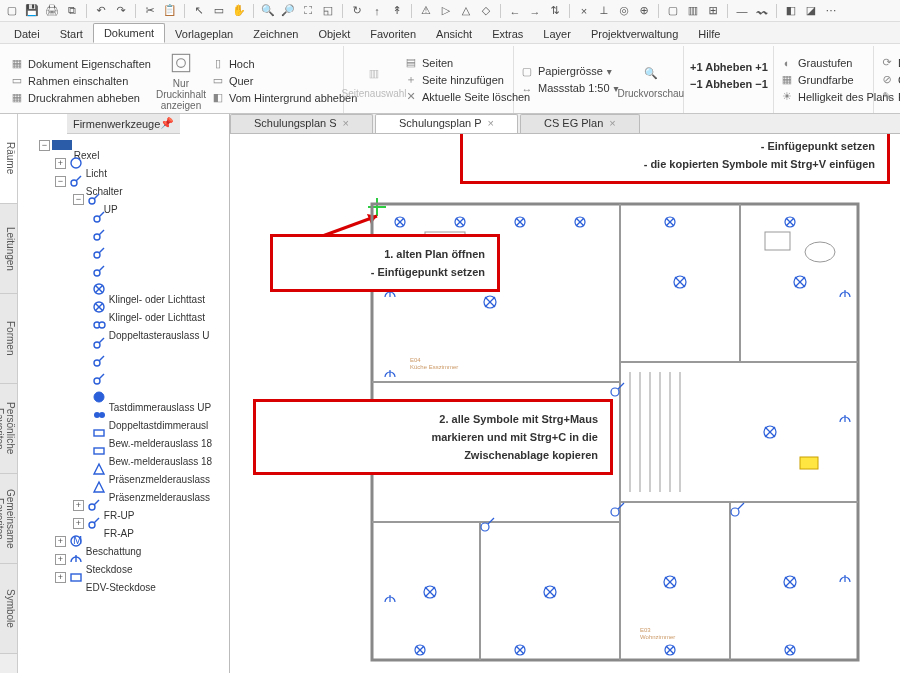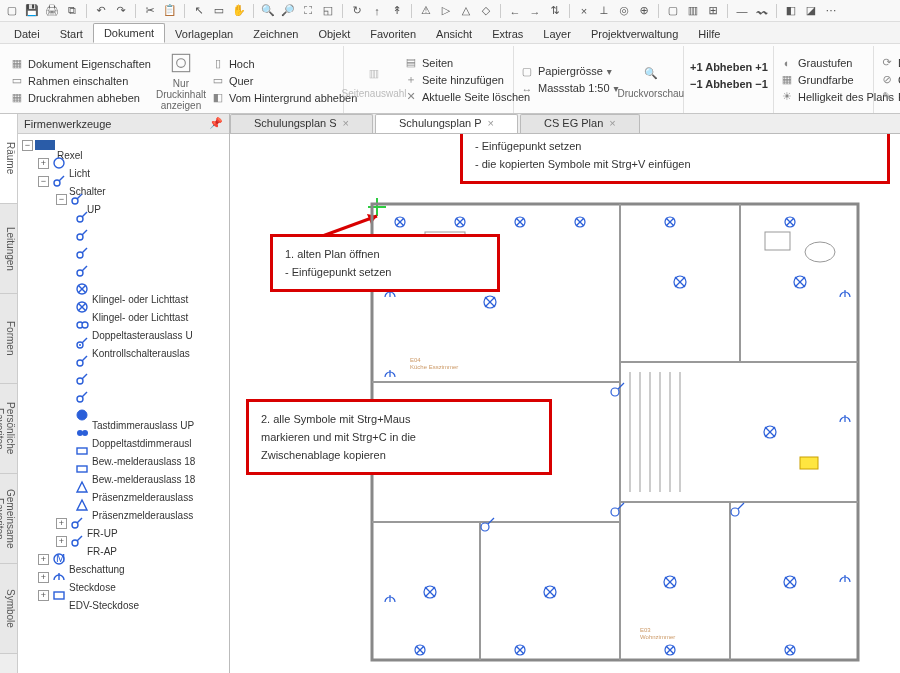--- a/index.html
+++ b/index.html
@@ -30,21 +30,21 @@
 
   
   .main { position: absolute; left:0; top:114px; right:0; bottom:0; display:flex; }
 
   
   .side-tabs { width: 18px; background: #eee; border-right:1px solid #ccc; display:flex; flex-direction:column;}
   .side-tab { flex:0 0 auto; height:90px; writing-mode: vertical-rl; text-align:center; font-size:10px; padding:4px 1px; border-bottom:1px solid #ccc; color:#555; background:#e8e8e8; cursor:default;}
   .side-tab.on { background:#fff; }
 
   
-  .tree-panel { width: 212px; background: #fff; border-right: 1px solid #bbb; display:flex; flex-direction:column; }
+  .tree-panel { width: 212px; background: #fff; border-right: 1px solid #bbb; display:flex; flex-direction:column;align-items:center; }
   .tree-header { height: 20px; background: #e9e9e9; border-bottom:1px solid #ccc; display:flex; align-items:center; padding:0 6px; font-size:11px; color:#555; font-weight:500;}
   .tree { flex:1; overflow:hidden; padding: 2px 0;}
   .tree-node { display:flex; align-items:center; height:18px; padding-left:4px; gap:2px; white-space:nowrap;}
   .tree-node .pm { width:11px; height:11px; border:1px solid #999; font-size:9px; line-height:9px; text-align:center; color:#555; background:#fff;}
   .tree-node .sym { width:16px; height:16px; display:flex; align-items:center; justify-content:center; }
   .tree-node .lbl { font-size:10px; color:#333;margin-top:20px; }
   .d1 { padding-left: 20px; }
   .d2 { padding-left: 38px; }
   .d3 { padding-left: 56px; }
 
@@ -74,23 +74,23 @@
   .cross { position:absolute; left:138px; top:64px; width:18px; height:18px; }
   .cross::before, .cross::after { content:""; position:absolute; background:#2ecc40; }
   .cross::before { left:8px; top:0; width:2px; height:18px;}
   .cross::after  { left:0; top:8px; width:18px; height:2px;}
 
   
   .arrow { position:absolute; left:85px; top:76px; width:80px; height:30px; }
   .arrow svg { width:100%; height:100%;}
 
   
-  .callout { position:absolute; background:#fff; border:3px solid #d80000; padding:8px 12px; font-size:14px; font-weight:normal; color:#000; text-align:left; line-height:18px; z-index:10; font-family: Arial, sans-serif;}
+  .callout { position:absolute; background:#fff; border:3px solid #d80000; padding:8px 12px; font-size:14px; font-weight:bold; color:#000; text-align:right; line-height:18px; z-index:10; font-family: Arial, sans-serif;}
   .callout-1 { left:40px; top:100px; width:230px;}
-  .callout-2 { left:16px; top:265px; width:306px;}
+  .callout-2 { left:23px; top:265px; width:360px;}
   .callout-3 { left:230px; top:-26px; width:430px;}
 
   .scrollbar-v { position:absolute; right:0; top:0; bottom:0; width:14px; background:#f0f0f0; border-left:1px solid #ddd;}
   .scrollbar-v .thumb{ position:absolute; left:2px; right:2px; top:30px; height:120px; background:#c9c9c9; border-radius:2px;}
   .panel-pin { margin-left:auto; color:#888;}
 
   .blue-circ { stroke:#2b5fd9; fill:#fff; stroke-width:1.4;}
   .blue-line { stroke:#2b5fd9; stroke-width:1.4; fill:none;}
 
 </style>
@@ -413,30 +413,20 @@
               <circle cx="5" cy="7" r="3" class="blue-circ"></circle>
               <circle cx="10" cy="7" r="3" class="blue-circ"></circle>
             </svg>
           </span>
           <span class="lbl">Doppeltasterauslass U</span>
         </div>
       <div class="tree-node d3">
           <span class="sym">
             <svg width="14" height="14">
               <circle cx="5" cy="9" r="3" class="blue-circ"></circle>
-              <circle cx="5" cy="9" r="1" fill="#2b5fd9"></circle>
-              <line x1="7" y1="7" x2="12" y2="2" class="blue-line"></line>
-            </svg>
-          </span>
-          <span class="lbl">Kontrollschalterauslas</span>
-        </div>
-      <div class="tree-node d3">
-          <span class="sym">
-            <svg width="14" height="14">
-              <circle cx="5" cy="9" r="3" class="blue-circ"></circle>
               <line x1="7" y1="7" x2="12" y2="2" class="blue-line"></line>
             </svg>
           </span>
           <span class="lbl"></span>
         </div>
       <div class="tree-node d3">
           <span class="sym">
             <svg width="14" height="14">
               <circle cx="5" cy="9" r="3" class="blue-circ"></circle>
               <line x1="7" y1="7" x2="12" y2="2" class="blue-line"></line>

